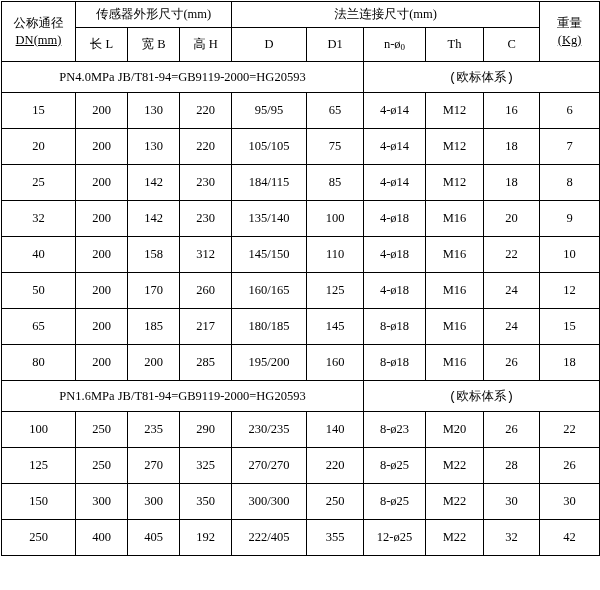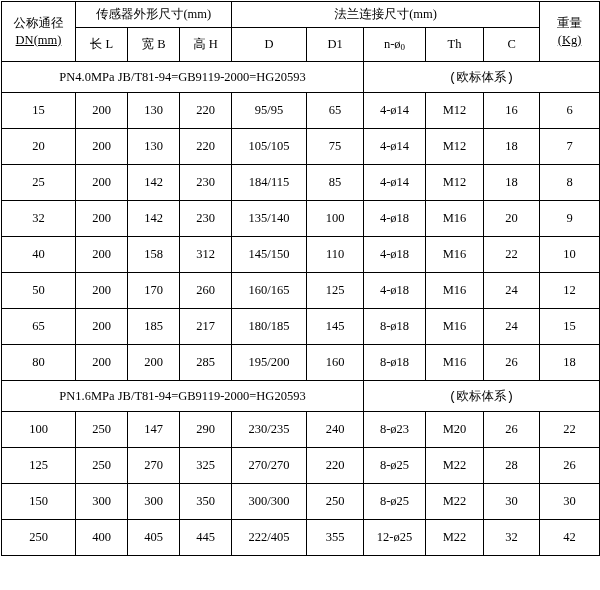--- a/index.html
+++ b/index.html
@@ -214,24 +214,24 @@
     </tr>
 
     <tr class="band-row">
       <td colspan="6" class="band-left">PN1.6MPa    JB/T81-94=GB9119-2000=HG20593</td>
       <td colspan="4" class="band-right">(欧标体系)</td>
     </tr>
 
     <tr class="data-row">
       <td>100</td>
       <td>250</td>
-      <td>147</td>
+      <td>235</td>
       <td>290</td>
       <td>230/235</td>
-      <td>240</td>
+      <td>140</td>
       <td>8-ø23</td>
       <td>M20</td>
       <td>26</td>
       <td>22</td>
     </tr>
     <tr class="data-row">
       <td>125</td>
       <td>250</td>
       <td>270</td>
       <td>325</td>
@@ -251,21 +251,21 @@
       <td>250</td>
       <td>8-ø25</td>
       <td>M22</td>
       <td>30</td>
       <td>30</td>
     </tr>
     <tr class="data-row">
       <td>250</td>
       <td>400</td>
       <td>405</td>
-      <td>445</td>
+      <td>192</td>
       <td>222/405</td>
       <td>355</td>
       <td>12-ø25</td>
       <td>M22</td>
       <td>32</td>
       <td>42</td>
     </tr>
   </tbody>
 </table>
 

